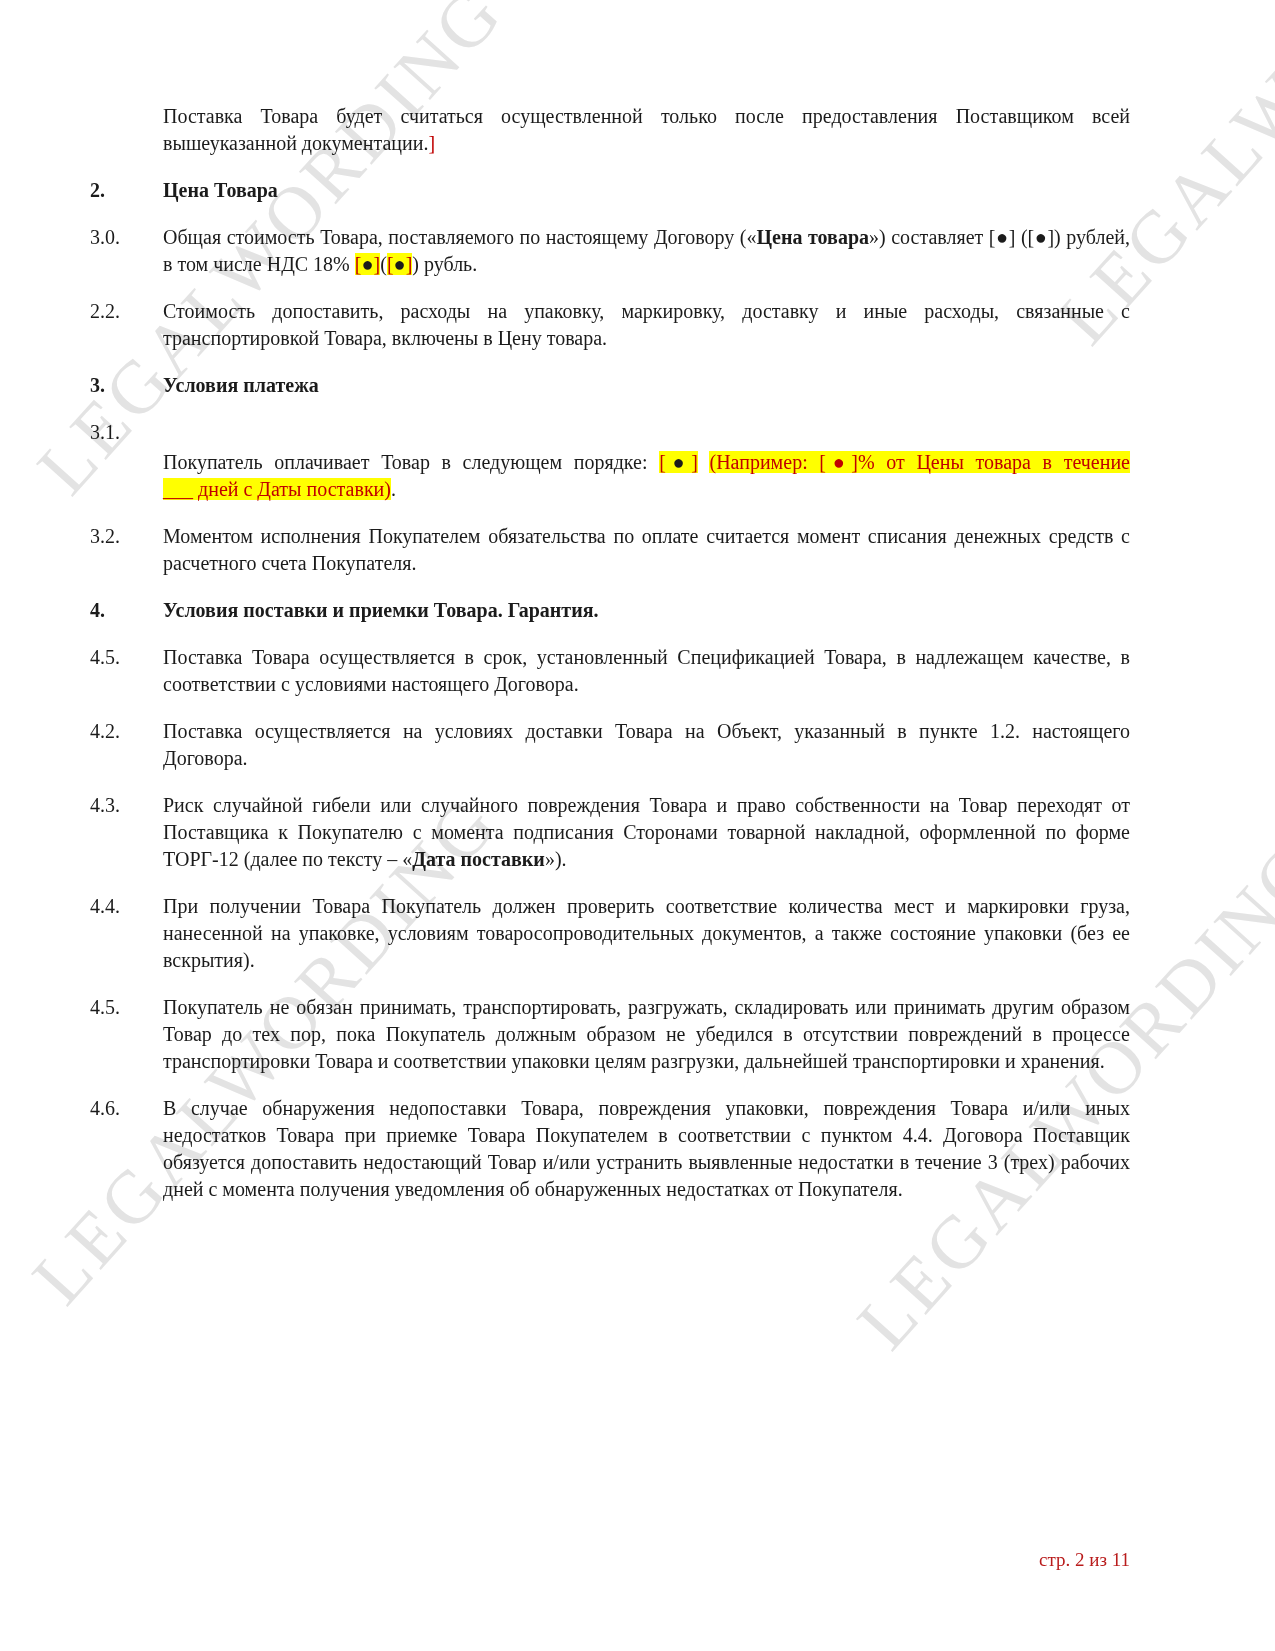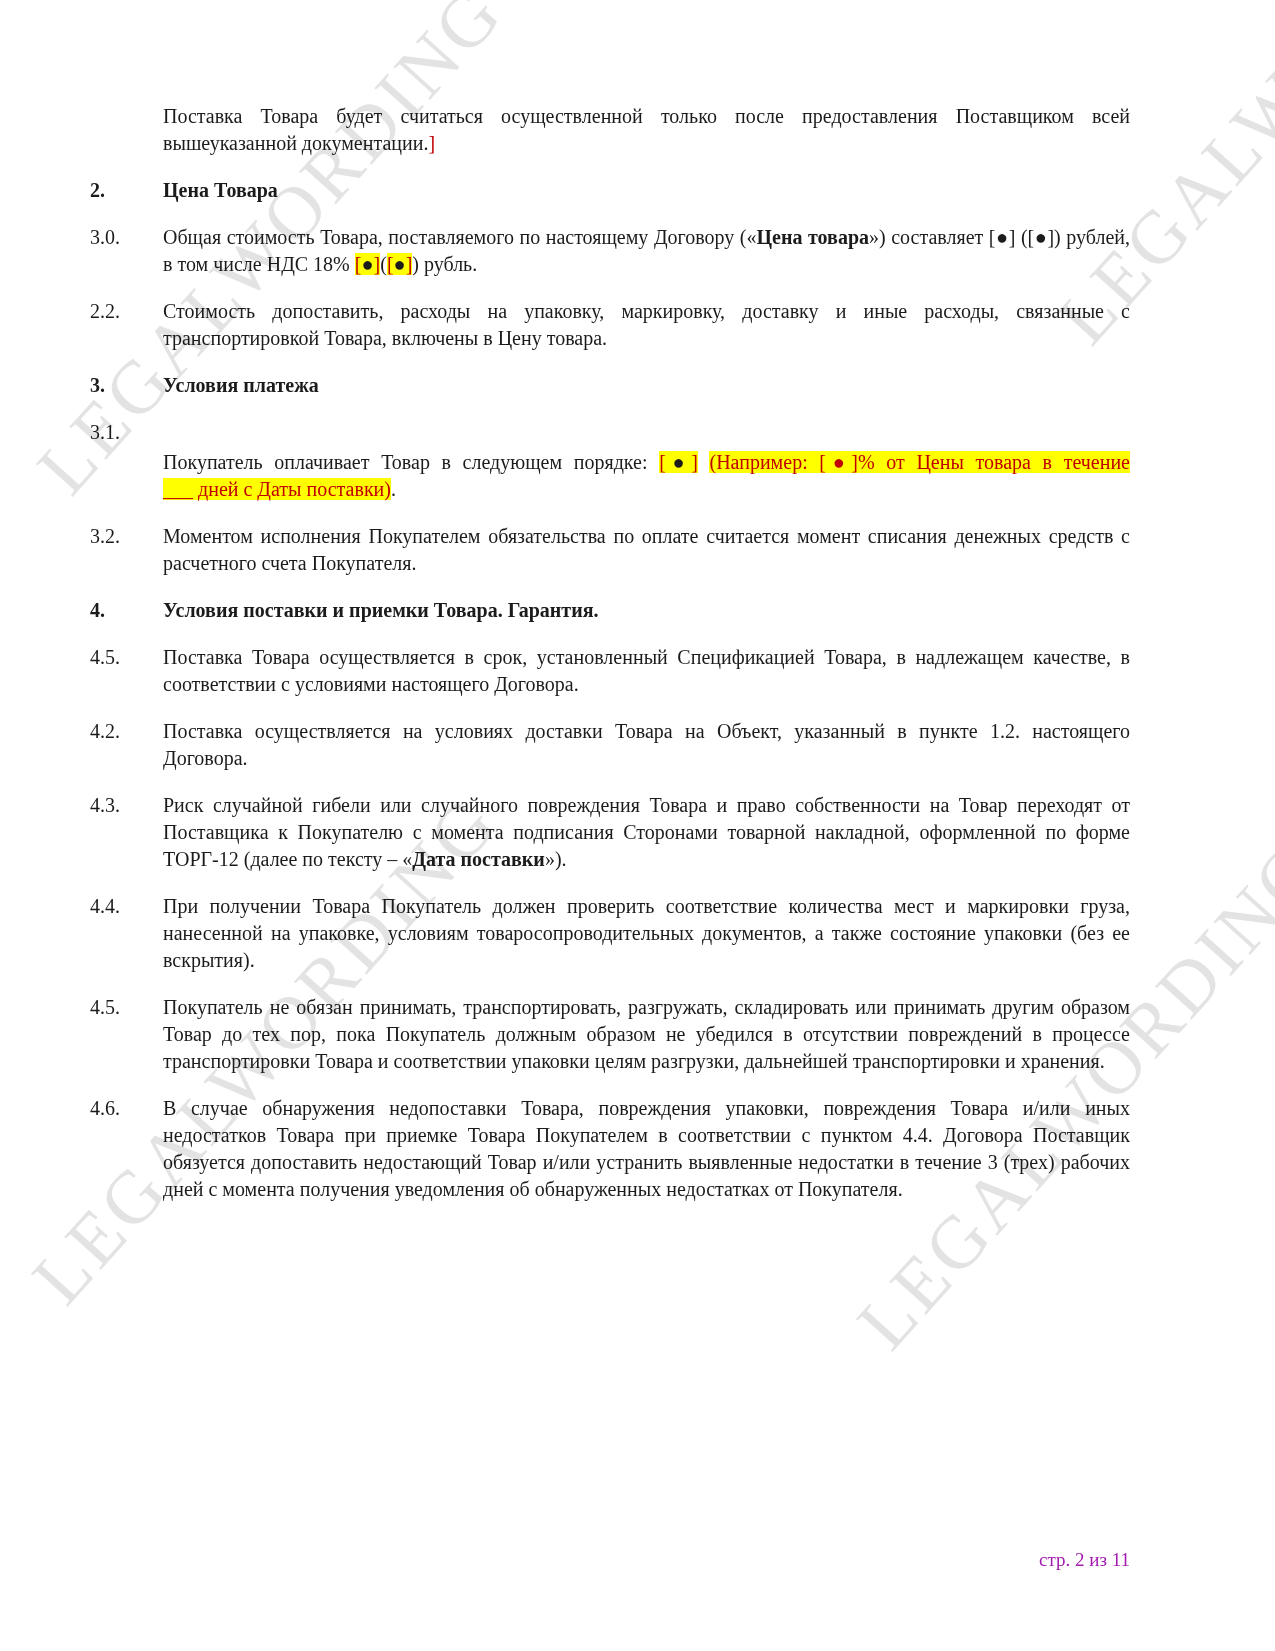--- a/index.html
+++ b/index.html
@@ -33,21 +33,21 @@
   .body { flex:1; font-size:20px; line-height:27px; text-align:justify; }
   .heading .num, .heading .body { font-weight:bold; }
   .heading .body { text-align:left; }
   .hl  { background:#ffff00; }
   .red { color:#c00000; }
   .jl  { text-align:justify; text-align-last:justify;margin-top:30px; }
   .footer {
     position:absolute; z-index:1;
     right:145px; top:1548px;
     font-size:19px; line-height:24px;
-    color:#a21caf;
+    color:#b91c1c;
   }
 </style>
 </head>
 <body>
 
 <div class="page">
 
   <div class="watermark w1">LEGALWORDING</div>
   <div class="watermark w2">LEGALWORDING</div>
   <div class="watermark w3">LEGALWORDING</div>

